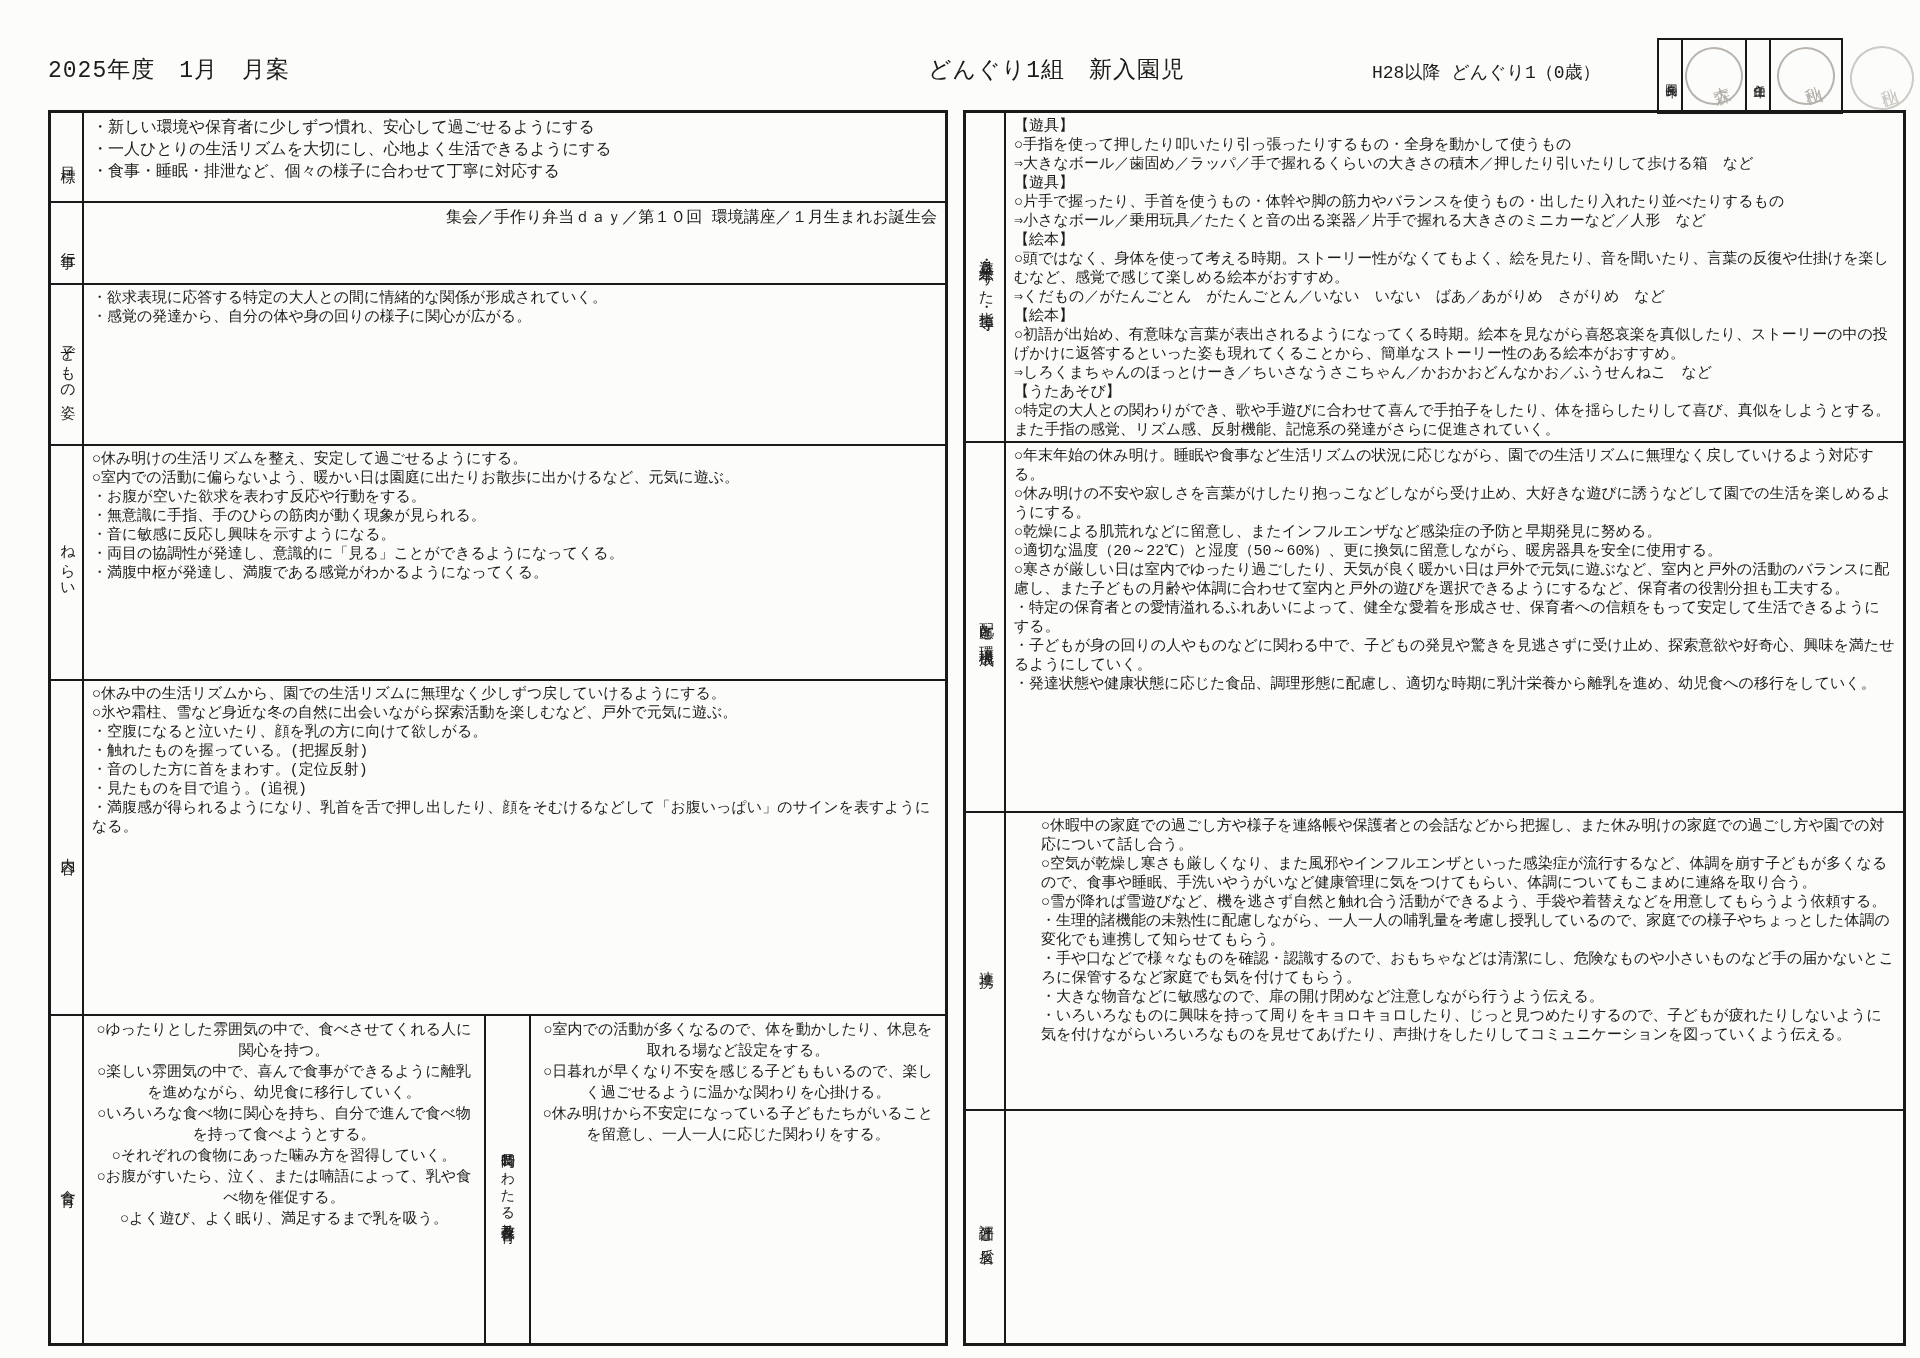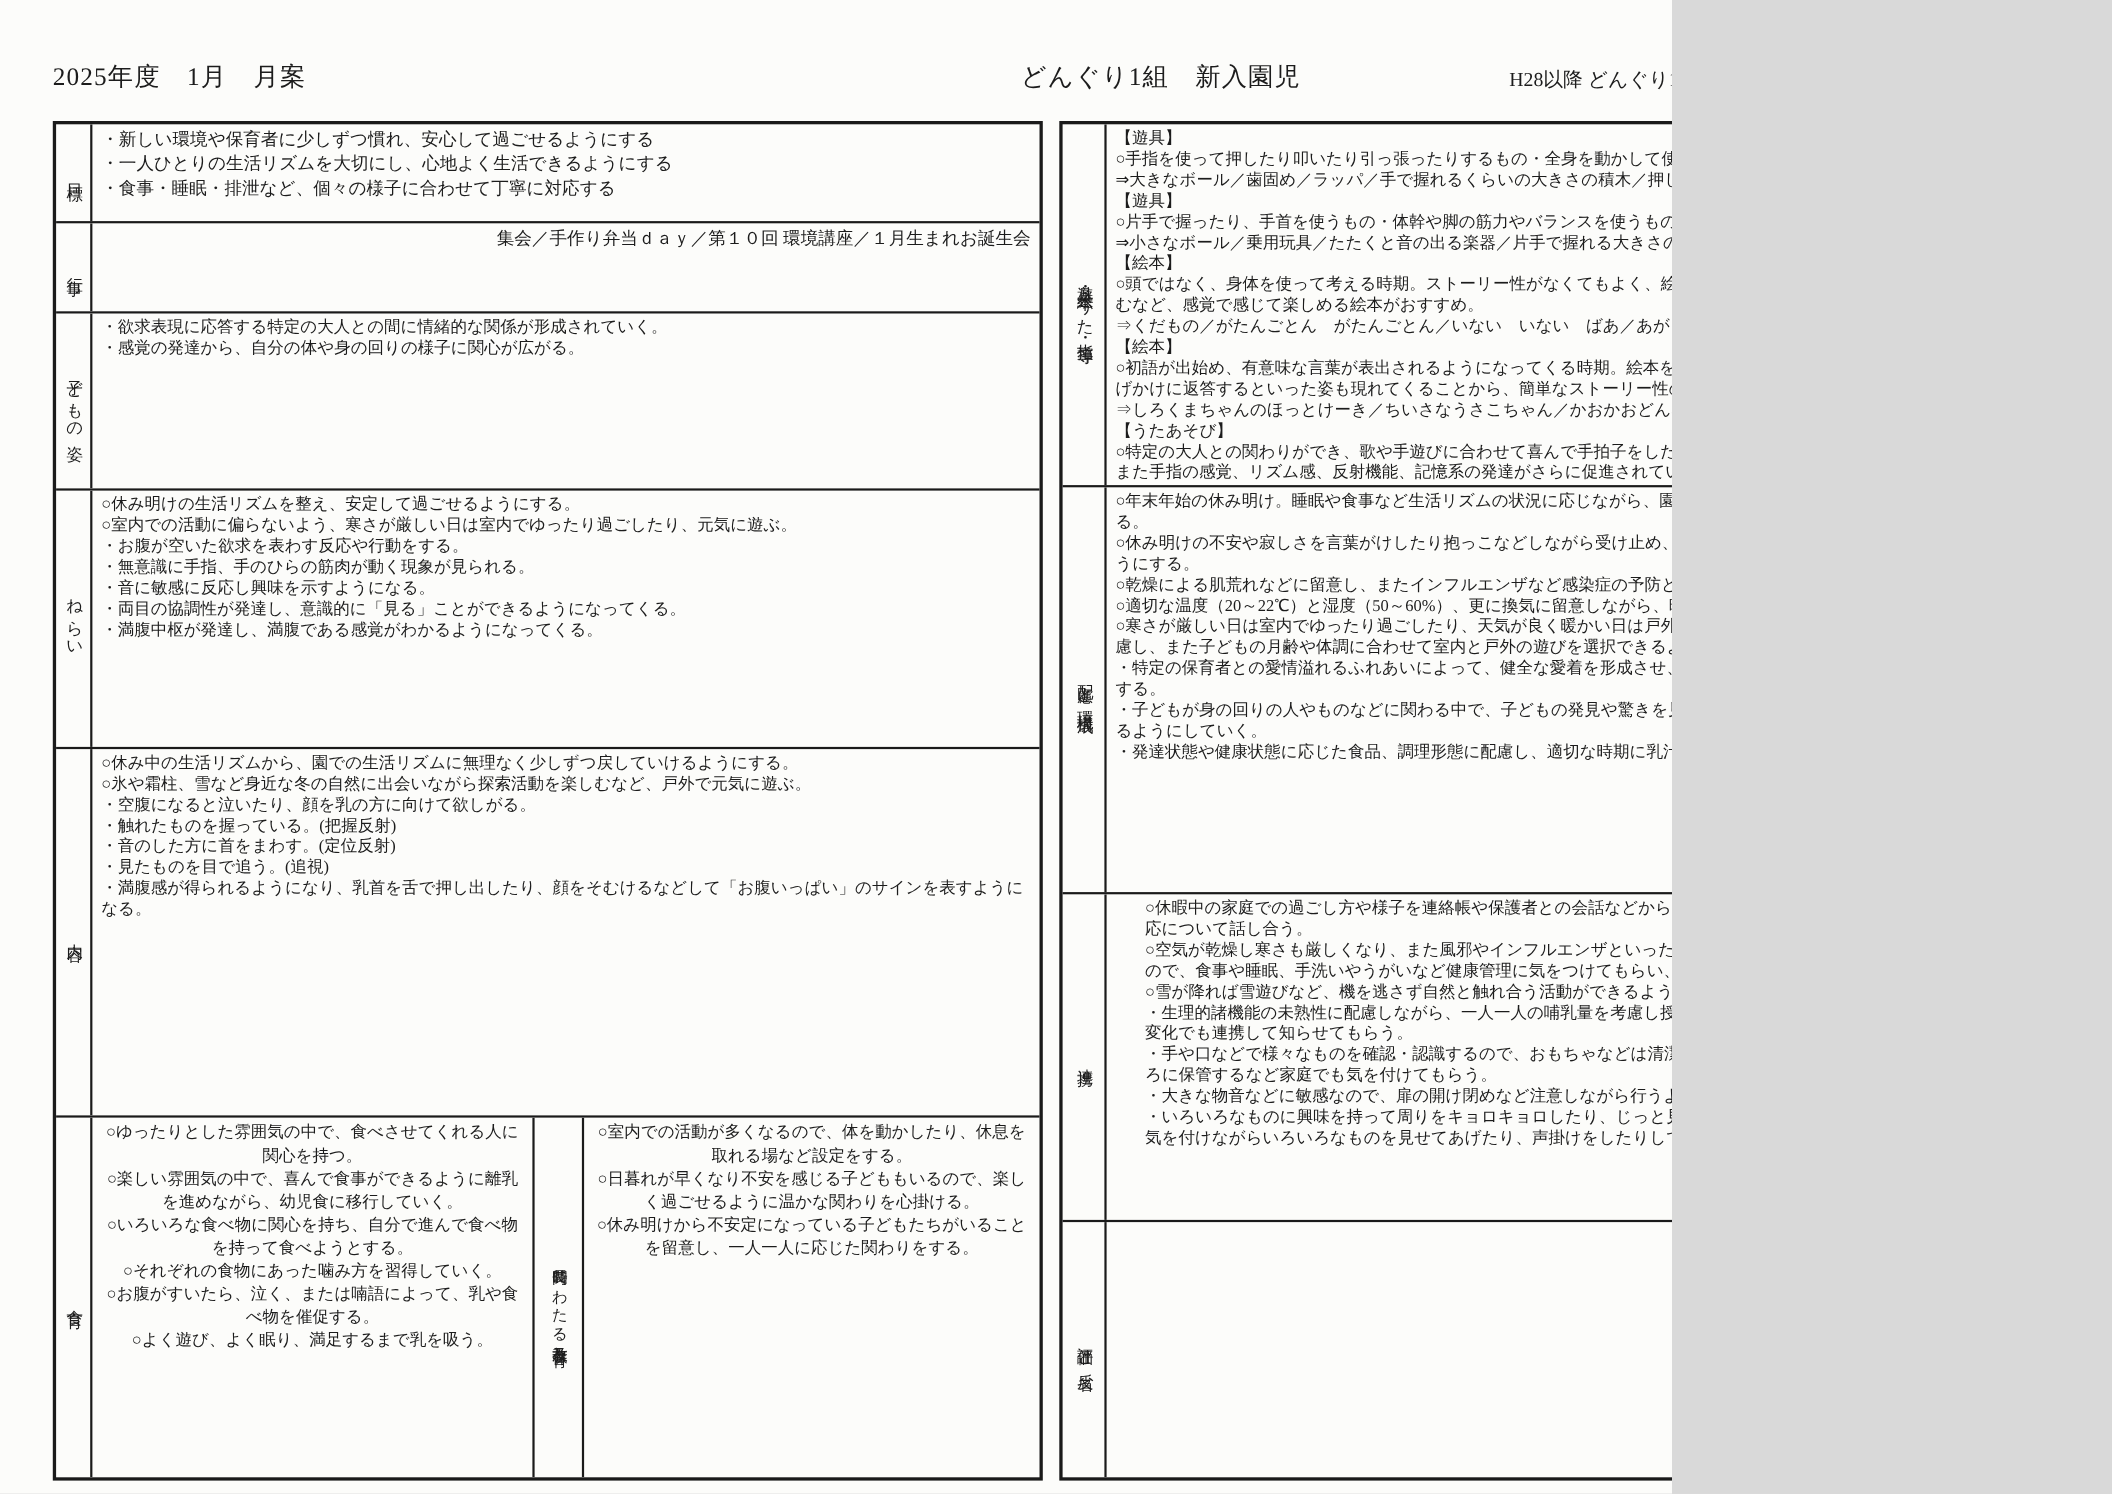--- a/index.html
+++ b/index.html
@@ -1,19 +1,19 @@
 <!DOCTYPE html>
 <html><head>
 <meta charset="utf-8">
 <style>
   html,body { margin:0; padding:0; background:#d9d9d9; }
   .page {
-    position:relative; width:1520px; height:1358px; overflow:hidden;
+    position:relative; width:1920px; height:1358px; overflow:hidden;
     background:#fcfcfa; color:#1c1c1c;
-    font-family:Liberation Serif, serif;
+    font-family:Liberation Mono, monospace;
   }
   .hdr { position:absolute; white-space:nowrap; }
   .hdr-title   { left:48px;  top:54px; font-size:23px; font-weight:500; letter-spacing:1px; }
   .hdr-class   { left:928px; top:54px; font-size:23px; font-weight:500; letter-spacing:1px; }
   .hdr-note    { left:1372px; top:60px; font-size:18px; }
 
   
   .stampbox { position:absolute; left:1657px; top:38px; height:76px; display:flex;
               border:2px solid #1a1a1a; box-sizing:border-box; background:transparent; }
   .stamp-lbl { width:24px; display:flex; align-items:center; justify-content:center;
@@ -104,21 +104,21 @@
       </div>
       <div class="ccell">・欲求表現に応答する特定の大人との間に情緒的な関係が形成されていく。
 ・感覚の発達から、自分の体や身の回りの様子に関心が広がる。</div>
     </div>
 
     <div class="trow" style="flex:0 0 235px;">
       <div class="lblcell">
         <span class="vtext">ねらい</span>
       </div>
       <div class="ccell">○休み明けの生活リズムを整え、安定して過ごせるようにする。
-○室内での活動に偏らないよう、寒さが厳しい日は室内でゆったり過ごしたり、元気に遊ぶ。
+○室内での活動に偏らないよう、暖かい日は園庭に出たりお散歩に出かけるなど、元気に遊ぶ。
 ・お腹が空いた欲求を表わす反応や行動をする。
 ・無意識に手指、手のひらの筋肉が動く現象が見られる。
 ・音に敏感に反応し興味を示すようになる。
 ・両目の協調性が発達し、意識的に「見る」ことができるようになってくる。
 ・満腹中枢が発達し、満腹である感覚がわかるようになってくる。</div>
     </div>
 
     <div class="trow" style="flex:0 0 335px;">
       <div class="lblcell">
         <span class="vtext">内容</span>

